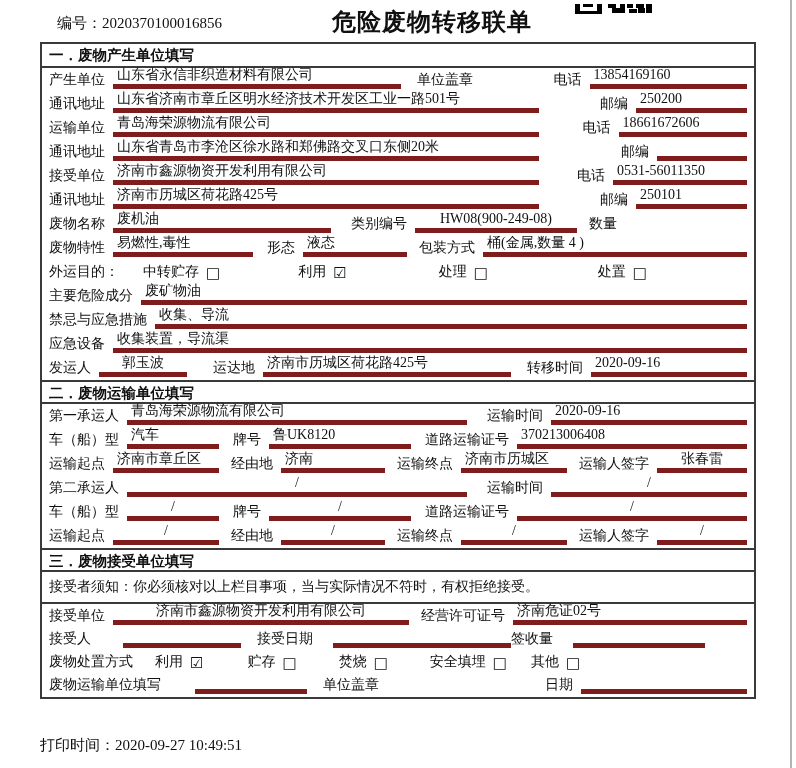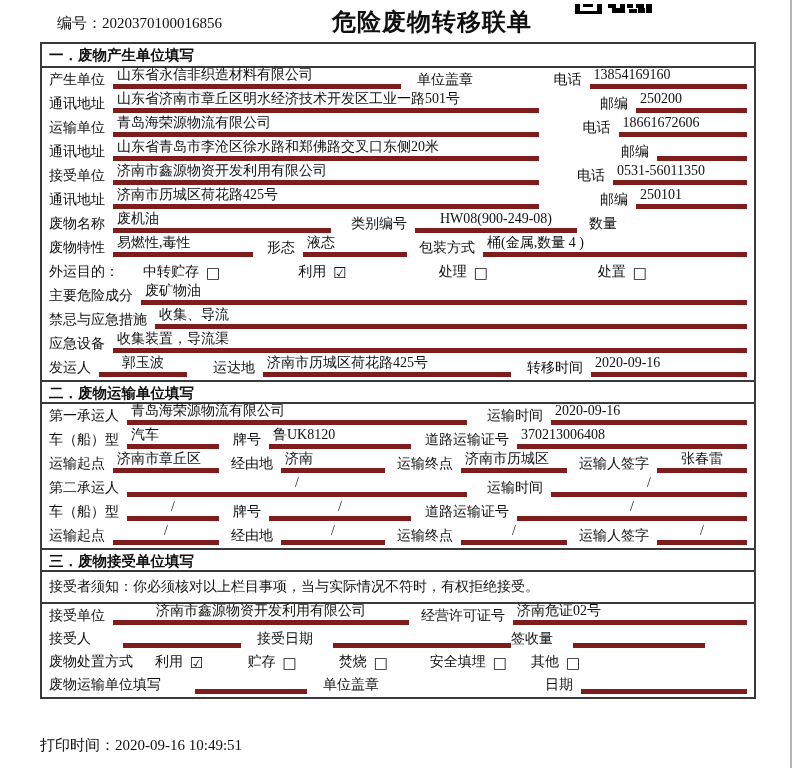--- a/index.html
+++ b/index.html
@@ -277,15 +277,15 @@
       <span class="lbl">废物运输单位填写</span>
       <span class="u" style="width:112px;margin-left:26px"></span>
       <span class="lbl" style="margin-left:16px">单位盖章</span>
       <span class="sp"></span>
       <span class="lbl">日期</span>
       <span class="u grow"></span>
     </div>
 
   </div>
 
-  <div class="footer"><span>打印时间：</span><span>2020-09-16 10:49:51</span></div>
+  <div class="footer"><span>打印时间：</span><span>2020-09-27 10:49:51</span></div>
 
 </div>
 
 </body></html>

